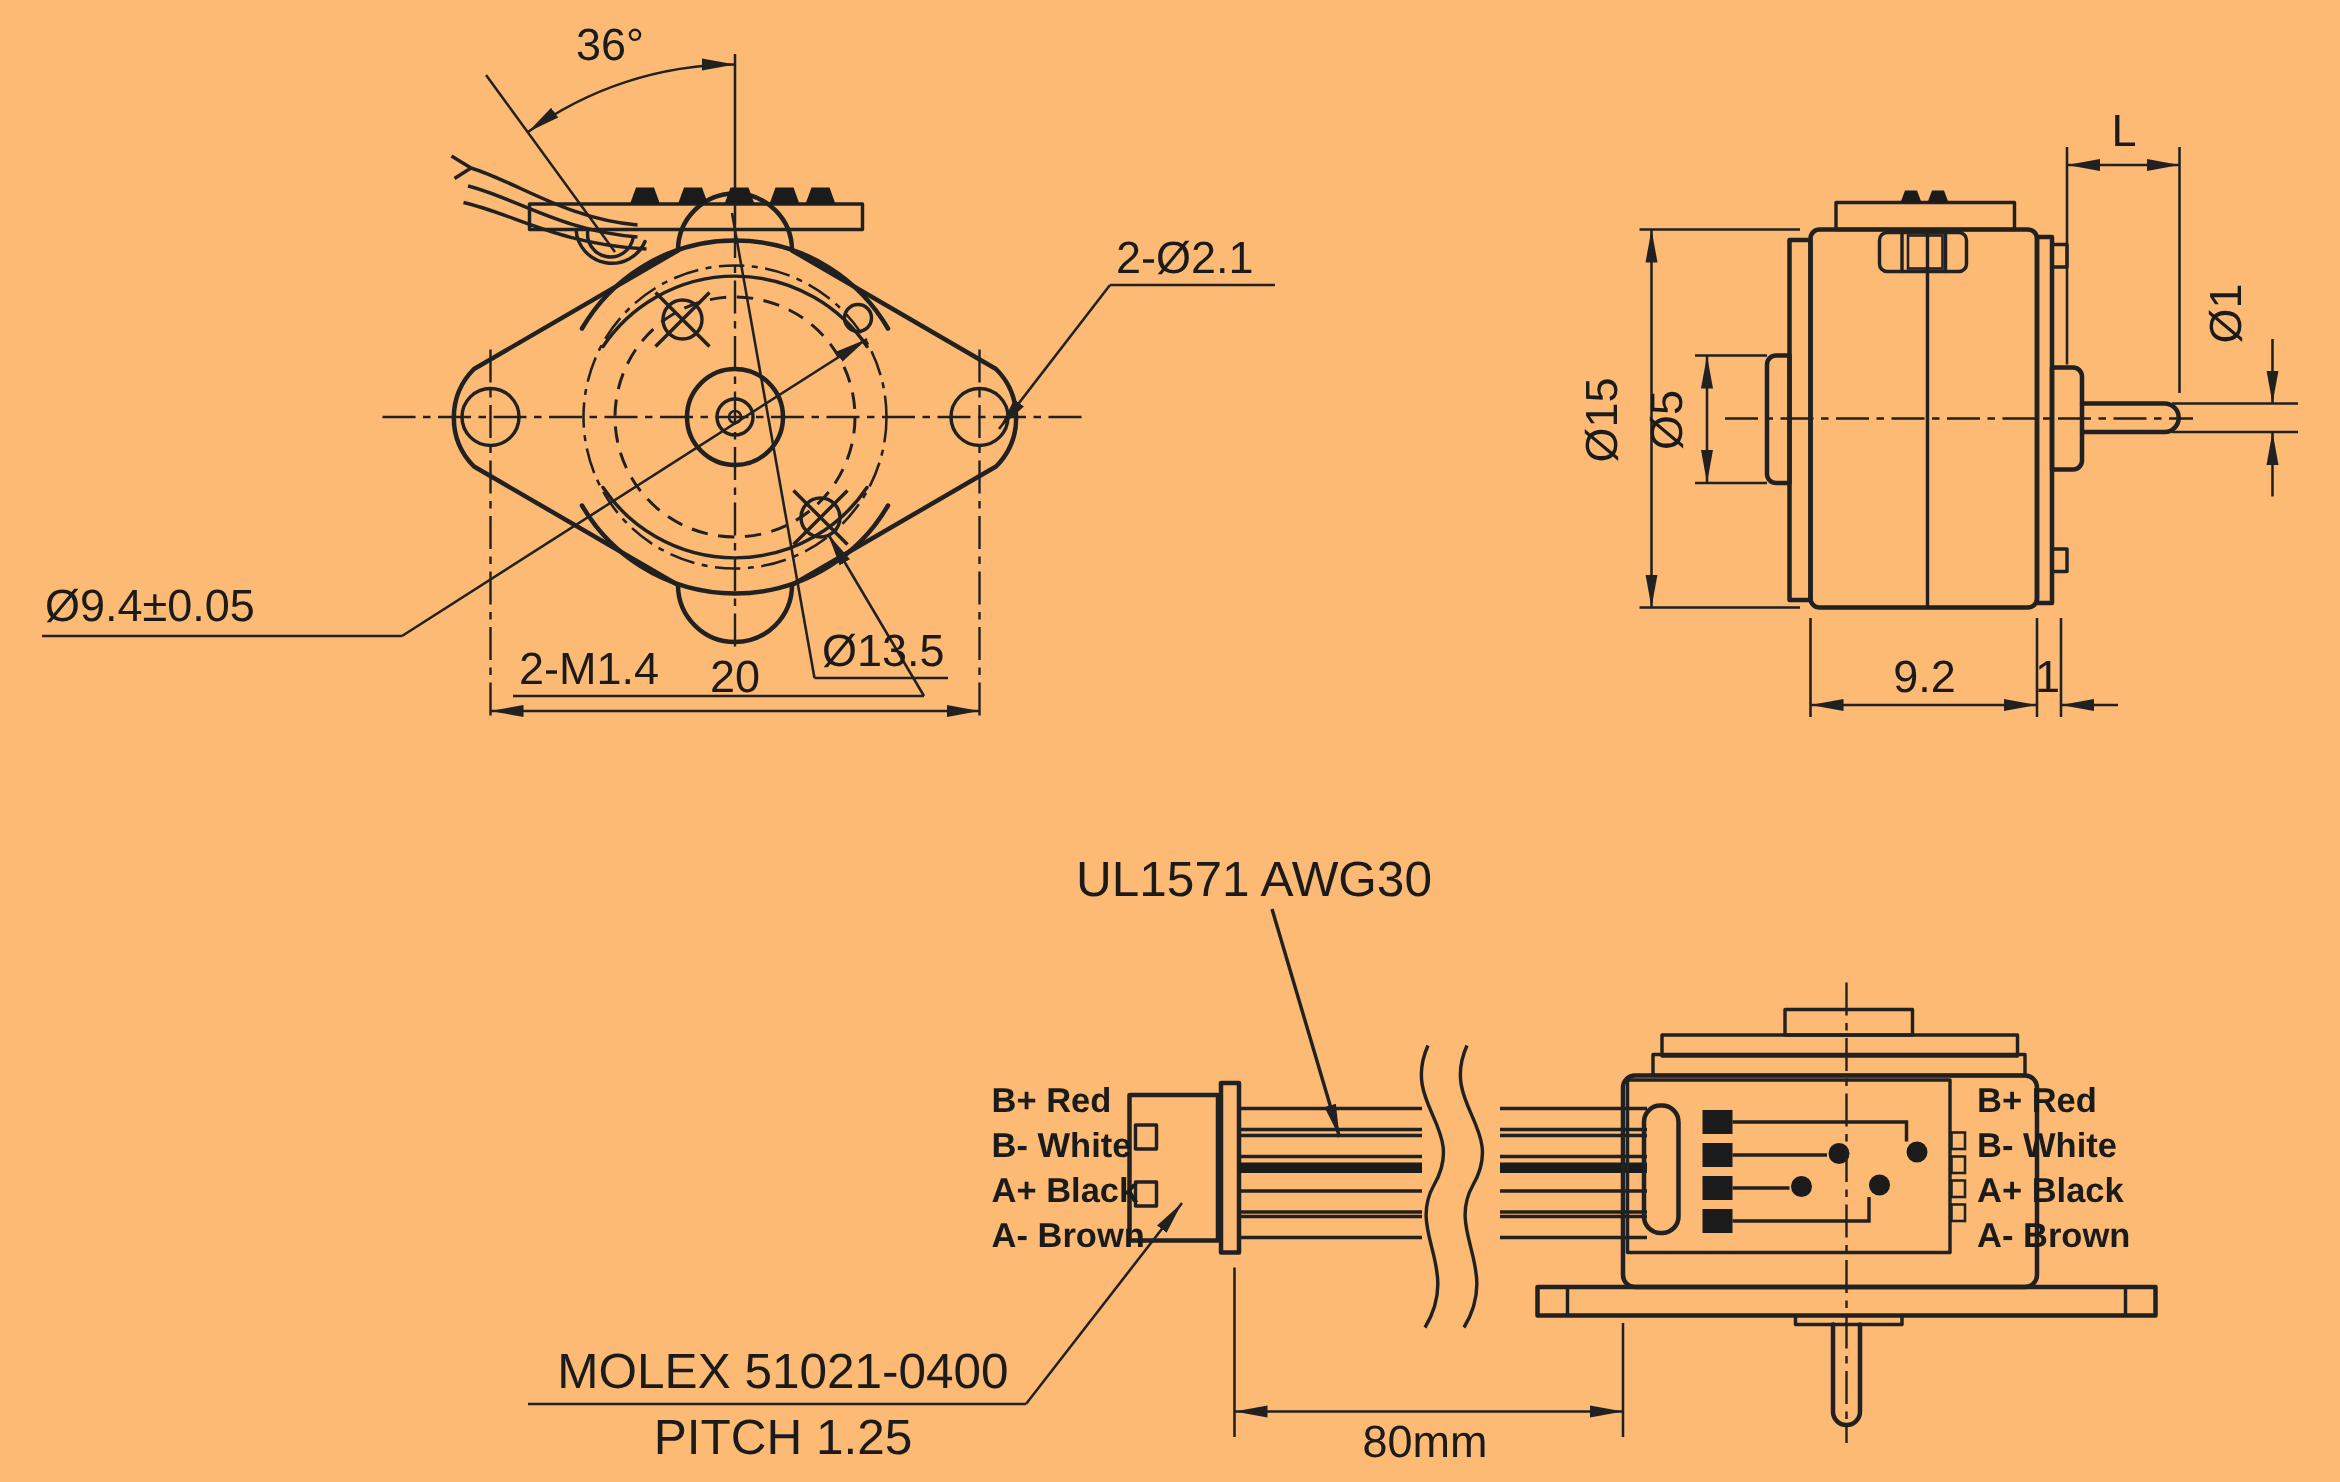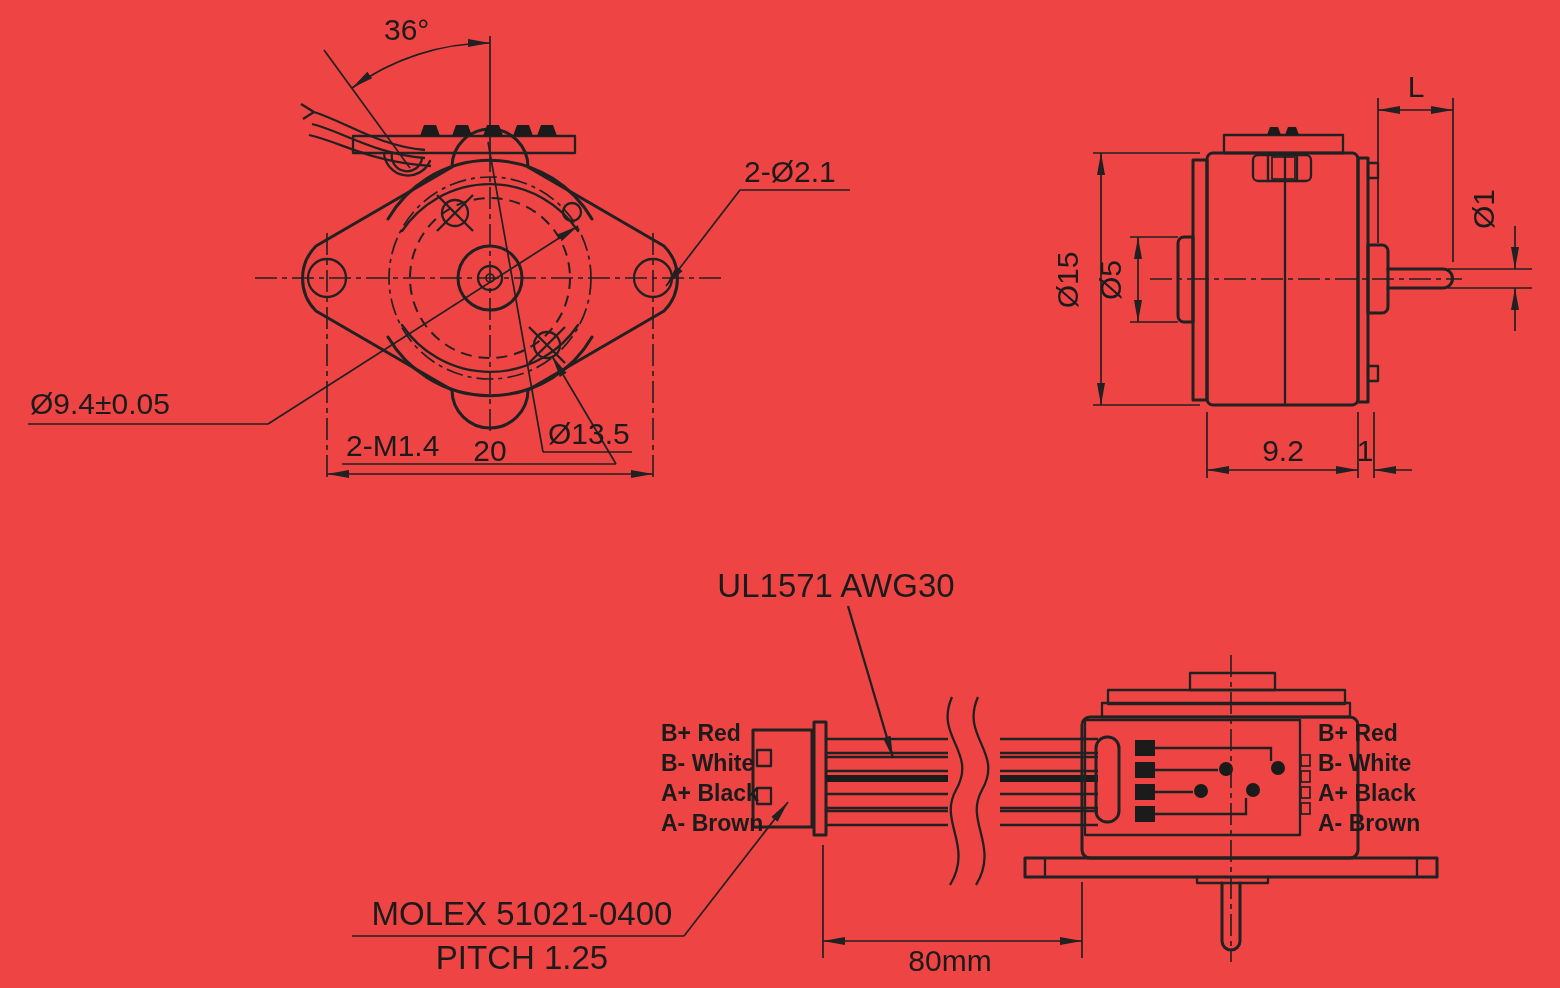--- a/index.html
+++ b/index.html
@@ -1,16 +1,16 @@
 <!DOCTYPE html>
 <html><head>
 <meta charset="utf-8">
 <style>
   html,body{margin:0;padding:0;background:#ffffff;}
-  .stage{width:1560px;height:988px;background:#ef4444;position:relative;overflow:hidden;}
+  .stage{width:1560px;height:988px;background:#fdba74;position:relative;overflow:hidden;}
   svg{display:block;}
   .ol{fill:none;stroke:#212121;stroke-width:3;stroke-linejoin:round;stroke-linecap:round;}
   .ol2{fill:none;stroke:#212121;stroke-width:2.3;stroke-linejoin:round;stroke-linecap:round;}
   .thin{fill:none;stroke:#212121;stroke-width:1.7;}
   .thin2{fill:none;stroke:#212121;stroke-width:2.3;}
   .cl{fill:none;stroke:#212121;stroke-width:1.6;stroke-dasharray:22 5 5 5;}
   .dash{fill:none;stroke:#212121;stroke-width:2;stroke-dasharray:11 7;}
   .dashdot{fill:none;stroke:#212121;stroke-width:1.7;stroke-dasharray:17 5 4 5;}
   .blk{fill:#1b1b1b;stroke:none;}
   text{font-family:"Liberation Sans","DejaVu Sans",sans-serif;fill:#1b1b1b;}

